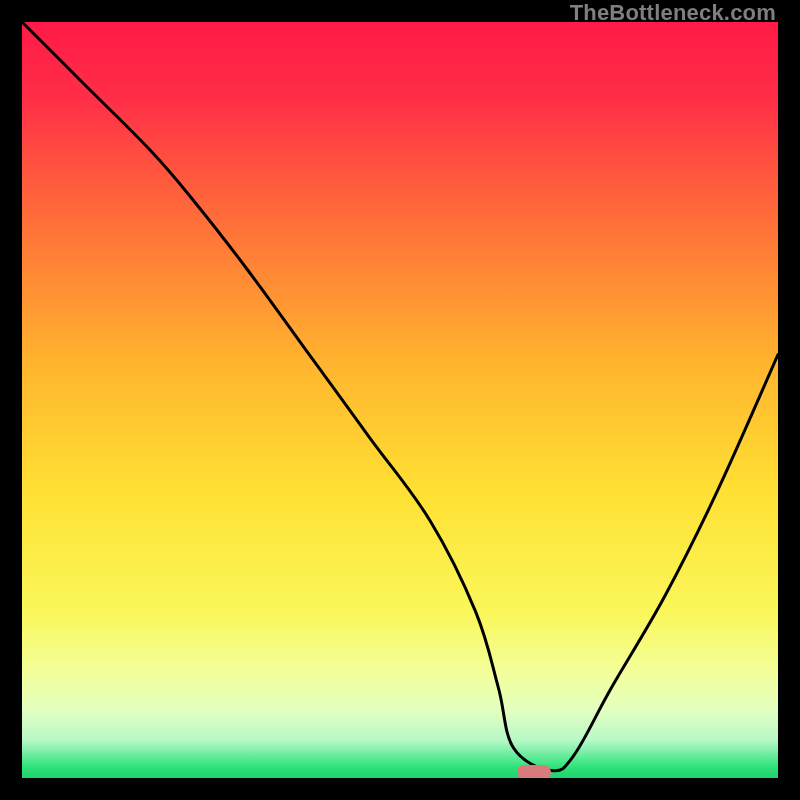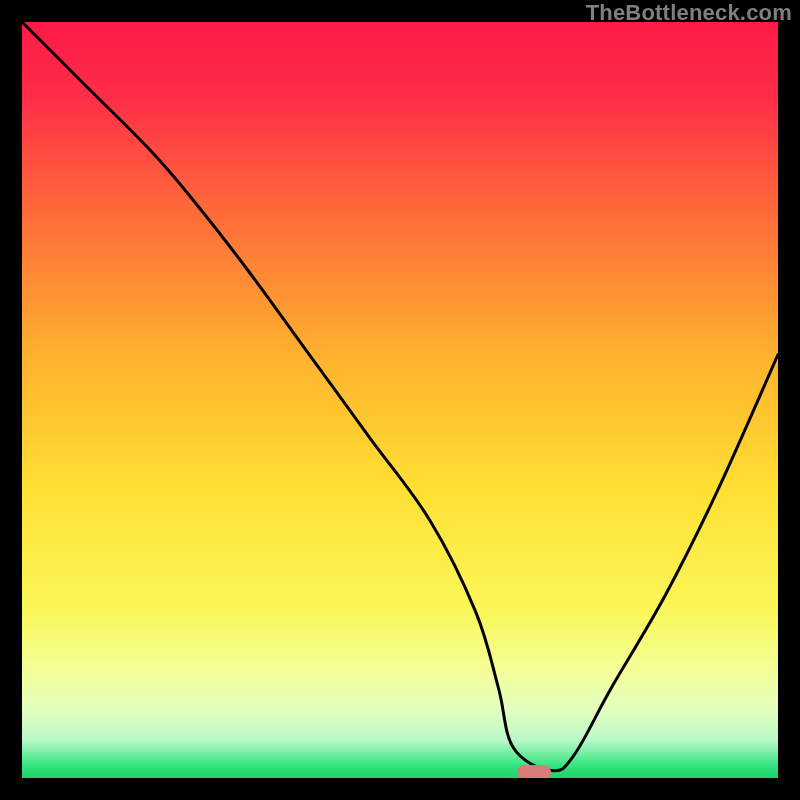--- a/index.html
+++ b/index.html
@@ -12,21 +12,21 @@
   }
   .frame {
     position: relative;
     width: 800px;
     height: 800px;
     background: #000;
   }
   .watermark {
     position: absolute;
     top: 0;
-    right: 8px;
+    right: 24px;
     color: #7f7f7f;
     font-size: 22px;
     font-weight: 600;
     letter-spacing: 0.2px;
     z-index: 5;
   }
   .plot {
     position: absolute;
     left: 22px;
     top: 22px;

